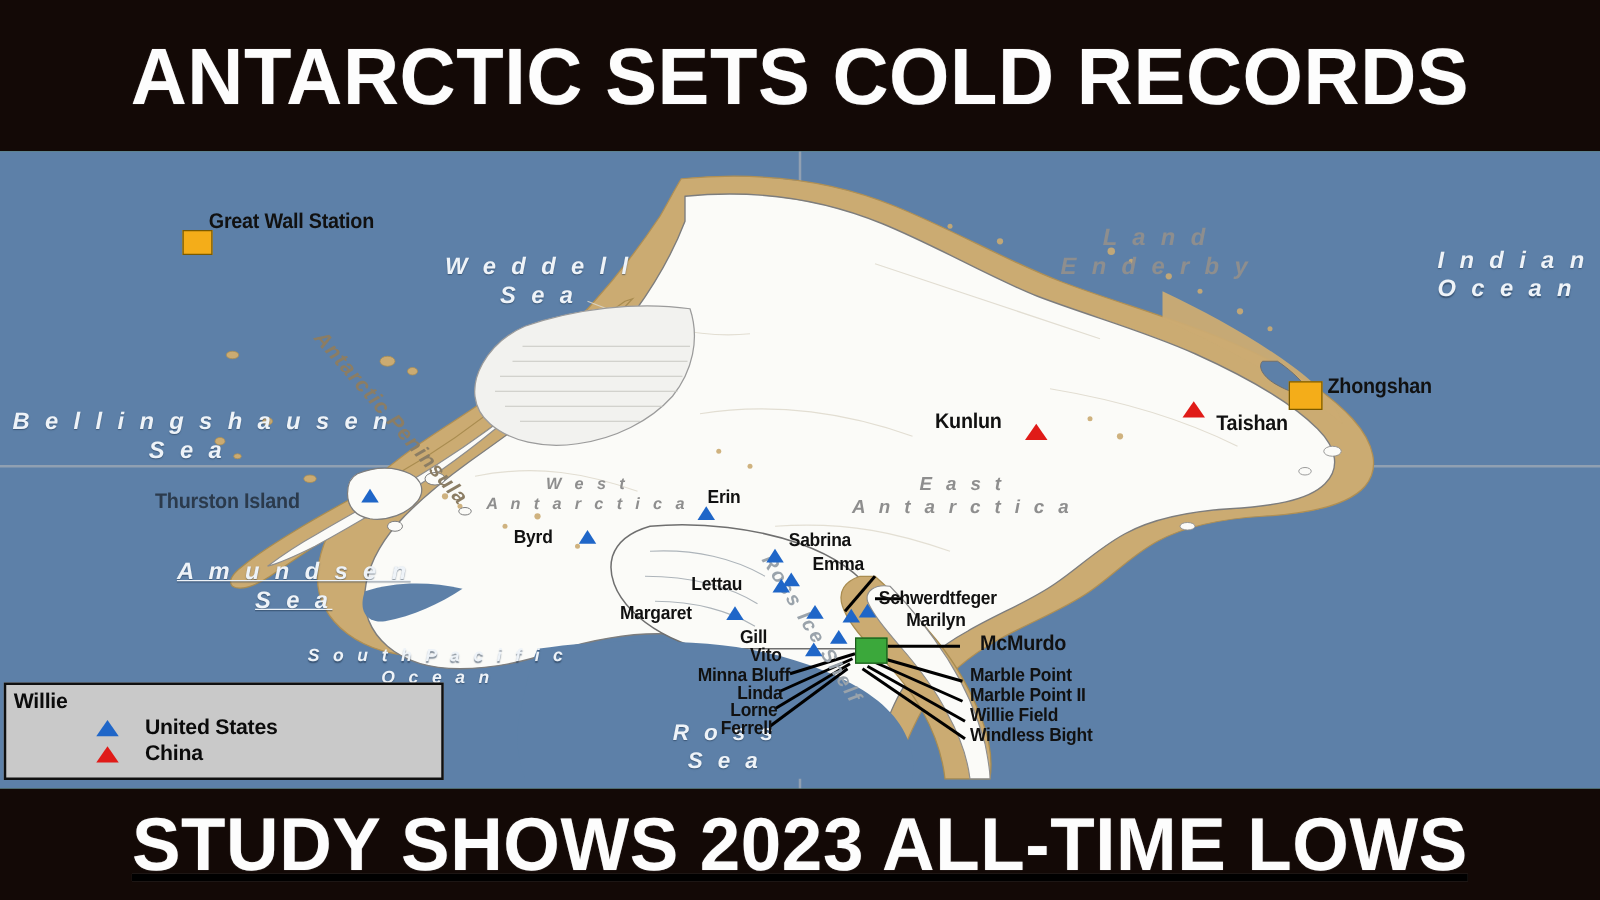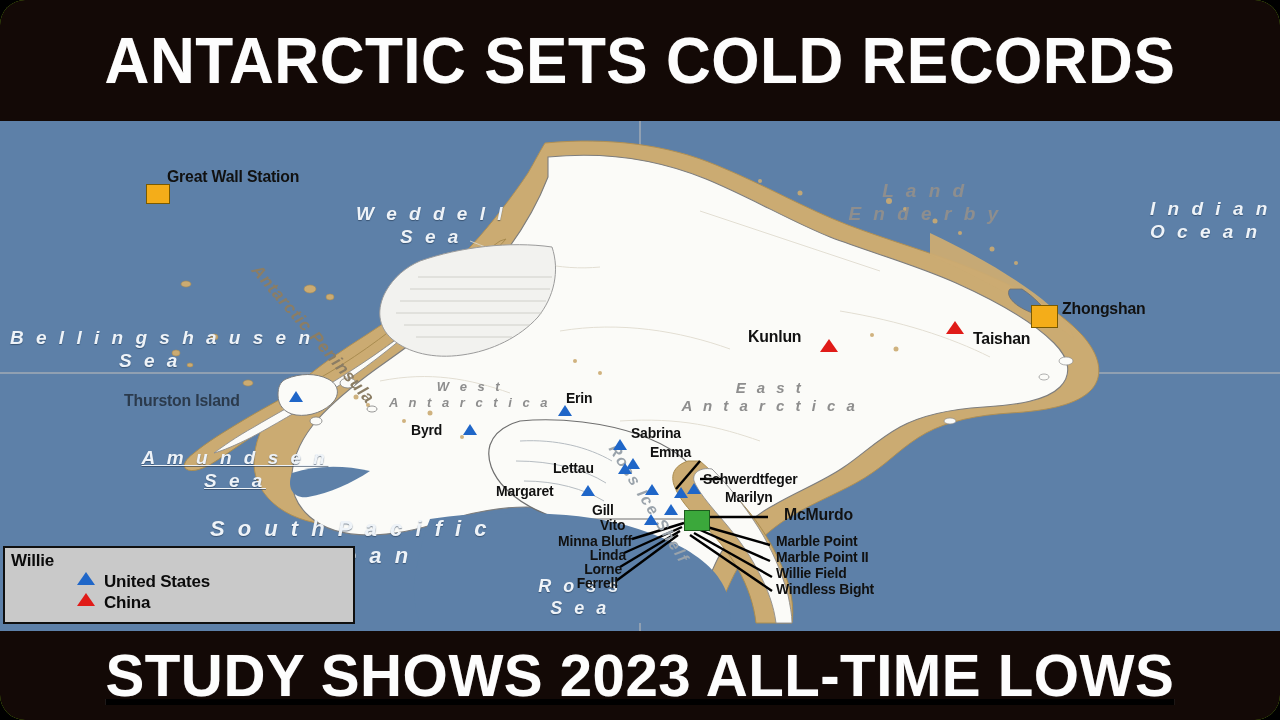--- a/index.html
+++ b/index.html
@@ -1,18 +1,18 @@
 <!DOCTYPE html>
 <html><head>
 <meta charset="utf-8">
 <title>Antarctic Sets Cold Records</title>
 <style>
   html,body{margin:0;padding:0;background:#000;}
   body{width:1280px;height:720px;overflow:hidden;font-family:"Liberation Sans",sans-serif;}
-  #screen{position:relative;width:1280px;height:720px;background:#84cc16;overflow:hidden;border-radius:25px;}
+  #screen{position:relative;width:1280px;height:720px;background:#84cc16;overflow:hidden;}
 
   
   .banner{position:absolute;left:0;width:1280px;background:#130906;display:flex;align-items:center;justify-content:center;}
   #banner-top{top:0;height:121px;}
   #banner-bottom{top:631px;height:90px;text-decoration:underline;}
   .banner-text{
     color:#fdfdfd;font-family:"Liberation Sans",sans-serif;font-weight:bold;
     font-size:64px;line-height:64px;letter-spacing:0.5px;
     transform:scaleX(0.97);white-space:nowrap;
     text-shadow:0 0 1px rgba(255,255,255,.35);
@@ -59,21 +59,21 @@
   .sq.green{background:#3ba83b;border-color:#1d5c1d;}
 
   
   #legend{
     position:absolute;left:3px;top:425px;width:352px;height:78px;
     background:#c9c9c9;border:2px solid #101010;
     padding:3px 6px 0 6px;box-sizing:border-box;
   }
   #legend .lg-title{color:#0b0b0b;font-weight:bold;font-size:17px;letter-spacing:-0.2px;}
   #legend .lg-sub{color:#0b0b0b;font-weight:bold;font-size:17px;margin-left:36px;margin-top:1px;letter-spacing:-0.2px;}
-  #legend .lg-row{display:flex;margin-left:66px;margin-top:1px;}
+  #legend .lg-row{display:flex;align-items:center;margin-left:66px;margin-top:1px;gap:12px;}
   #legend .lg-row span.t{color:#0b0b0b;font-weight:bold;font-size:17px;margin-left:9px;letter-spacing:-0.2px;}
   .lgtri{width:0;height:0;border-left:9px solid transparent;border-right:9px solid transparent;}
   .lgtri.us{border-bottom:13px solid #1f66c8;}
   .lgtri.cn{border-bottom:13px solid #e01b18;}
 </style>
 </head>
 <body>
 
 <div id="screen">
 
@@ -257,21 +257,21 @@
     <div class="lbl ocean" style="left:10px;top:205px;font-size:19px;width:280px;">
       <div>B e l l i n g s h a u s e n</div>
         <div>S e a</div>
     </div>
 
     <div class="lbl ocean" style="left:130px;top:325px;font-size:19px;width:210px;text-decoration:underline;">
       <div>A m u n d s e n</div>
         <div>S e a</div>
     </div>
 
-    <div class="lbl ocean" style="left:185px;top:395px;font-size:22px;width:330px;">
+    <div class="lbl ocean" style="left:185px;top:395px;font-size:14px;width:330px;">
       <div>S o u t h   P a c i f i c</div>
         <div>O c e a n</div>
     </div>
 
     <div class="lbl ocean" style="left:520px;top:455px;font-size:18px;width:120px;">
       <div>R o s s</div>
         <div>S e a</div>
     </div>
 
     <div class="lbl ocean" style="left:1150px;top:76px;font-size:19px;width:140px;text-align:left;">

